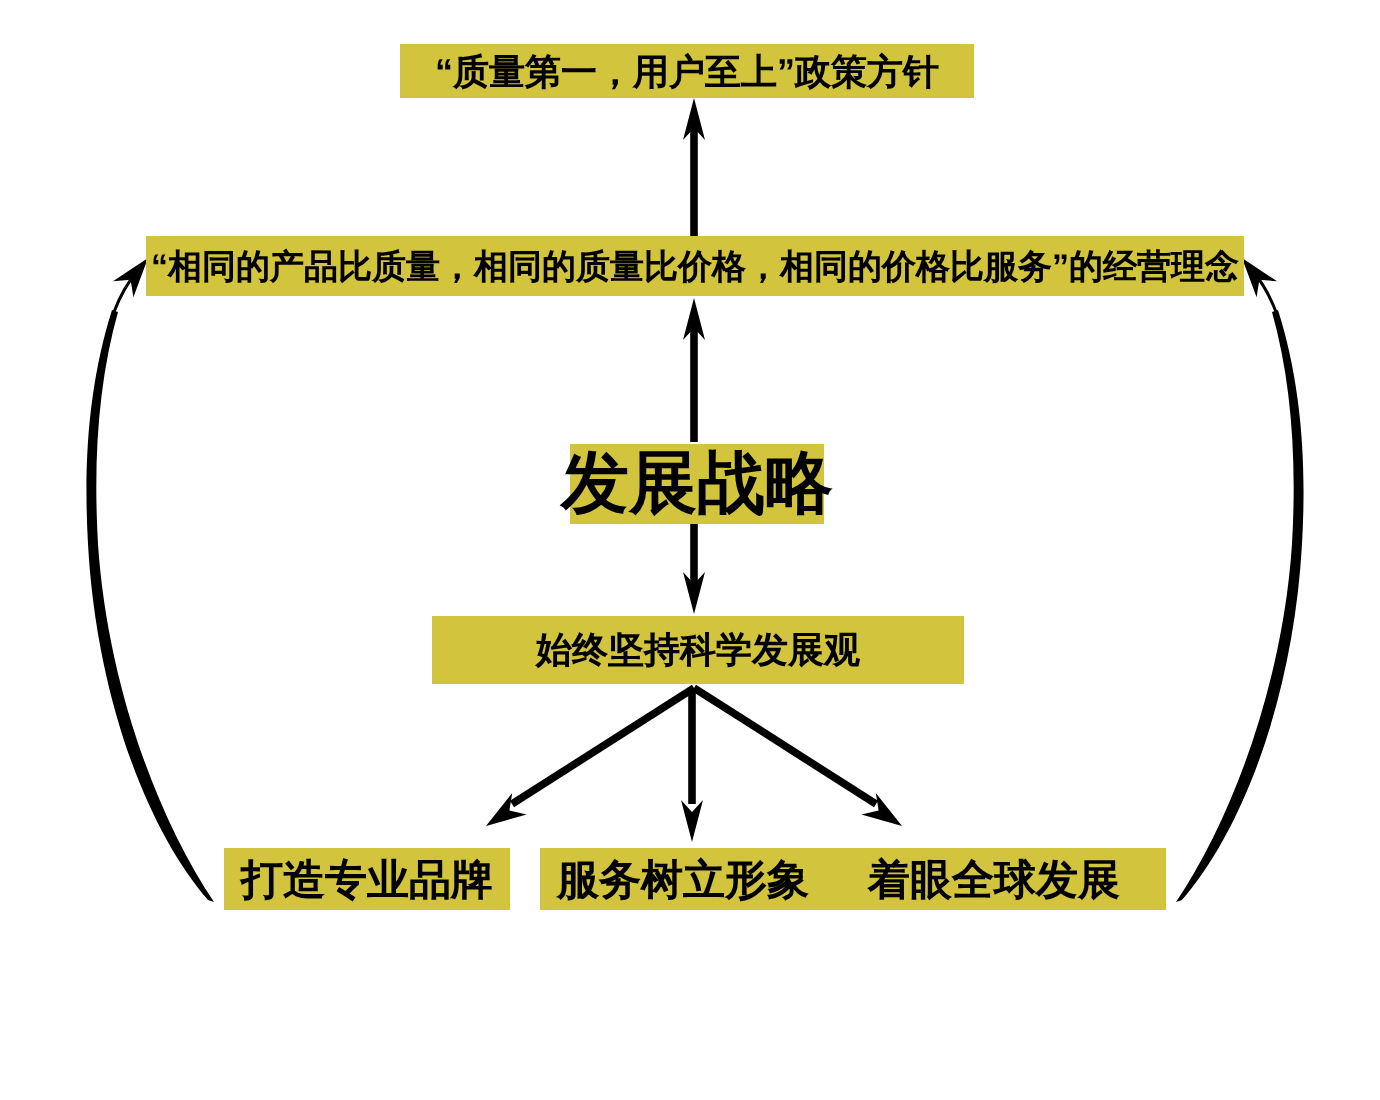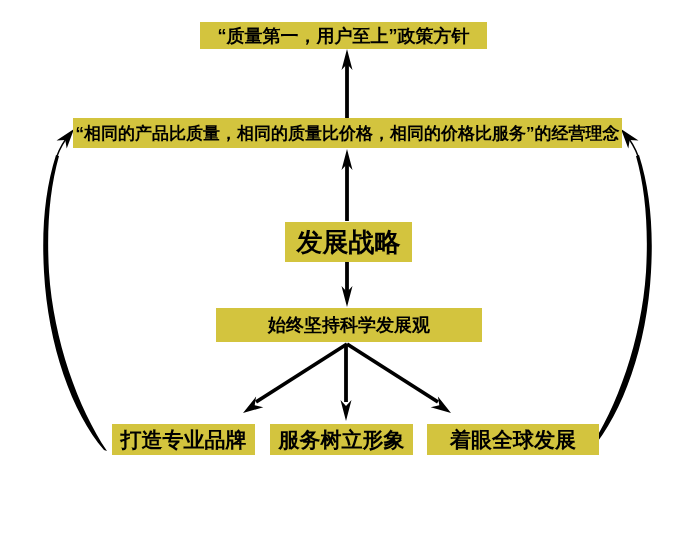--- a/index.html
+++ b/index.html
@@ -34,25 +34,25 @@
     color: var(--text);
     font-weight: bold;
     display: flex;
     align-items: center;
     justify-content: center;
     white-space: nowrap;
     text-align: center;
   }
   #node-policy     { left: 200px; top: 22px;  width: 287px; height: 27px; font-size: 18px; }
   #node-philosophy { left: 73px;  top: 118px; width: 549px; height: 30px; font-size: 17px; }
-  #node-strategy   { left: 285px; top: 222px; width: 127px; height: 40px; font-size: 26px; }
+  #node-strategy   { left: 285px; top: 222px; width: 127px; height: 40px; font-size: 34px; }
   #node-concept    { left: 216px; top: 308px; width: 266px; height: 34px; font-size: 18px; }
   #node-brand      { left: 112px; top: 424px; width: 143px; height: 31px; font-size: 21px; }
   #node-service    { left: 270px; top: 424px; width: 143px; height: 31px; font-size: 21px; }
-  #node-global     { left: 427px; top: 424px; width: 172px; height: 31px; font-size: 21px; }
+  #node-global     { left: 411px; top: 424px; width: 172px; height: 31px; font-size: 21px; }
 </style>
 </head>
 <body>
 
 <div class="canvas">
 
   <svg class="arrows" viewBox="0 0 690 550" xmlns="http://www.w3.org/2000/svg">
 
     <g>
       <line x1="347" y1="118" x2="347" y2="64" stroke="currentColor" stroke-width="3.8"></line>

